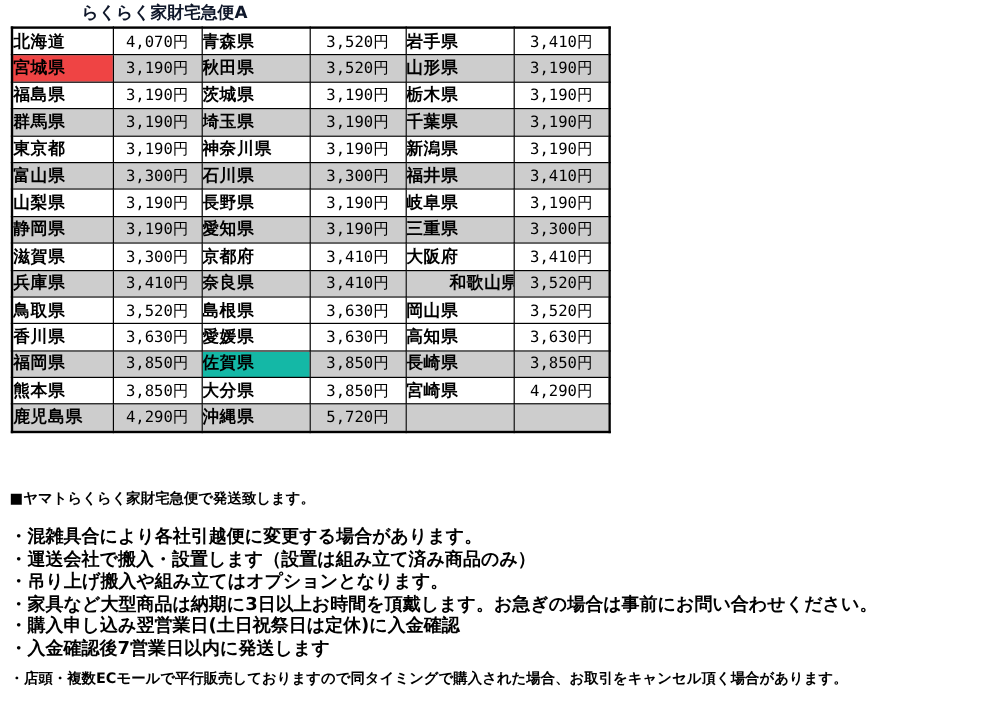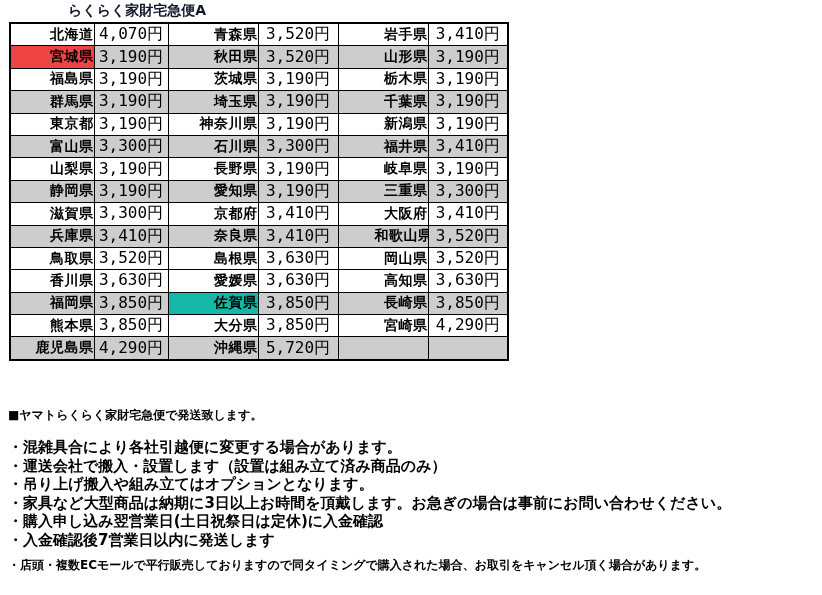--- a/index.html
+++ b/index.html
@@ -42,27 +42,27 @@
     overflow: hidden;
     white-space: nowrap;
     vertical-align: middle;
     background: #ffffff;
   }
   table.fee-table tr.alt td {
     background: #cdcdcd;
   }
   td.pref {
     font-weight: bold;
-    text-align: right;
+    text-align: left;
     font-size: 14px;
     letter-spacing: 0.5px;
   }
   td.price {
     text-align: center;
-    font-size: 16px;
+    font-size: 13px;
     font-family: "DejaVu Sans Mono", monospace;
   }
   .notes {
     position: absolute;
     left: 8px;
     top: 407px;
     width: 810px;
   }
   .notes-heading {
     font-size: 12px;

